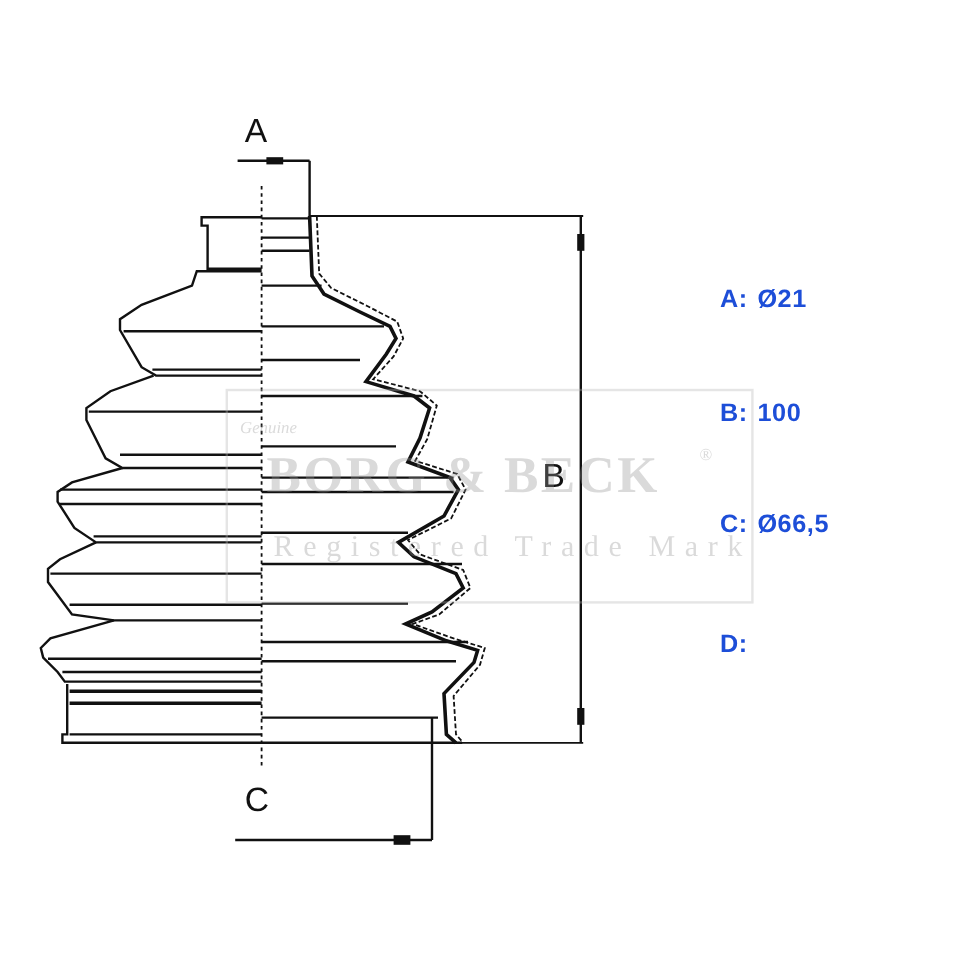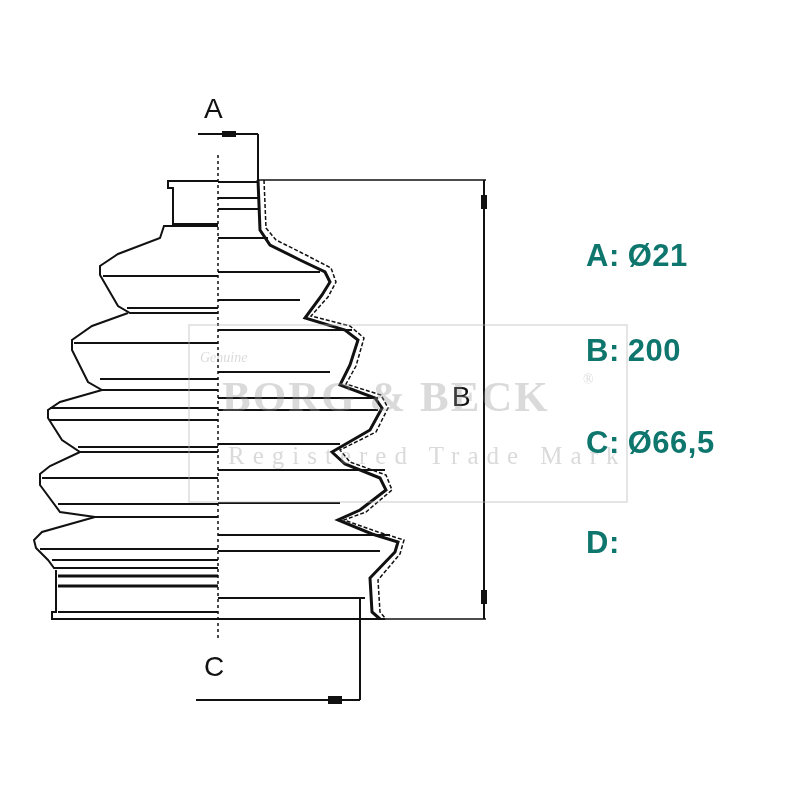--- a/index.html
+++ b/index.html
@@ -1,19 +1,19 @@
 <!DOCTYPE html>
 <html><head>
 <meta charset="utf-8">
 <style>
   html, body { margin: 0; padding: 0; background: #ffffff; }
   body { width: 800px; height: 800px; position: relative; overflow: hidden; font-family: "Liberation Sans", sans-serif; }
   #diagram { position: absolute; left: 0; top: 0; }
   .lbl { font-family: "Liberation Sans", sans-serif; fill: #111; }
-  .spec { position: absolute; left: 586px; font-family: "Liberation Sans", sans-serif; font-size: 31px; color: #0f766e; letter-spacing: 0.5px; }
+  .spec { position: absolute; left: 600px; font-family: "Liberation Sans", sans-serif; font-size: 21px; color: #1d4ed8; letter-spacing: 0.5px; }
   .spec .k { font-weight: 700; }
   .spec .v { font-weight: 700; margin-left: 8px; }
   .wm { position: absolute; font-family: Liberation Serif, serif; color: rgba(150,150,150,0.35); pointer-events: none; margin-top: 12px; }
 </style>
 </head>
 <body>
 
 <svg id="diagram" width="800" height="800" viewBox="0 0 800 800" xmlns="http://www.w3.org/2000/svg">
   <g fill="none" stroke="#111" stroke-width="2">
 
@@ -102,20 +102,20 @@
   <div class="wm" style="left:200px;top:338px;font-size:14px;font-style:italic;">Genuine</div>
   <div class="wm" style="left:222px;top:360px;font-size:43px;font-weight:700;letter-spacing:2px;">BORG &amp; BECK</div>
   <div class="wm" style="left:583px;top:360px;font-size:14px;">®</div>
   <div class="wm" style="left:228px;top:430px;font-size:25px;letter-spacing:8px;">Registered Trade Mark</div>
 </div>
 
 <div class="spec" style="top:238px;">
   <span class="k">A:</span><span class="v">Ø21</span>
 </div>
 <div class="spec" style="top:333px;">
-  <span class="k">B:</span><span class="v">200</span>
+  <span class="k">B:</span><span class="v">100</span>
 </div>
 <div class="spec" style="top:425px;">
   <span class="k">C:</span><span class="v">Ø66,5</span>
 </div>
 <div class="spec" style="top:525px;">
   <span class="k">D:</span><span class="v"></span>
 </div>
 
 </body></html>

